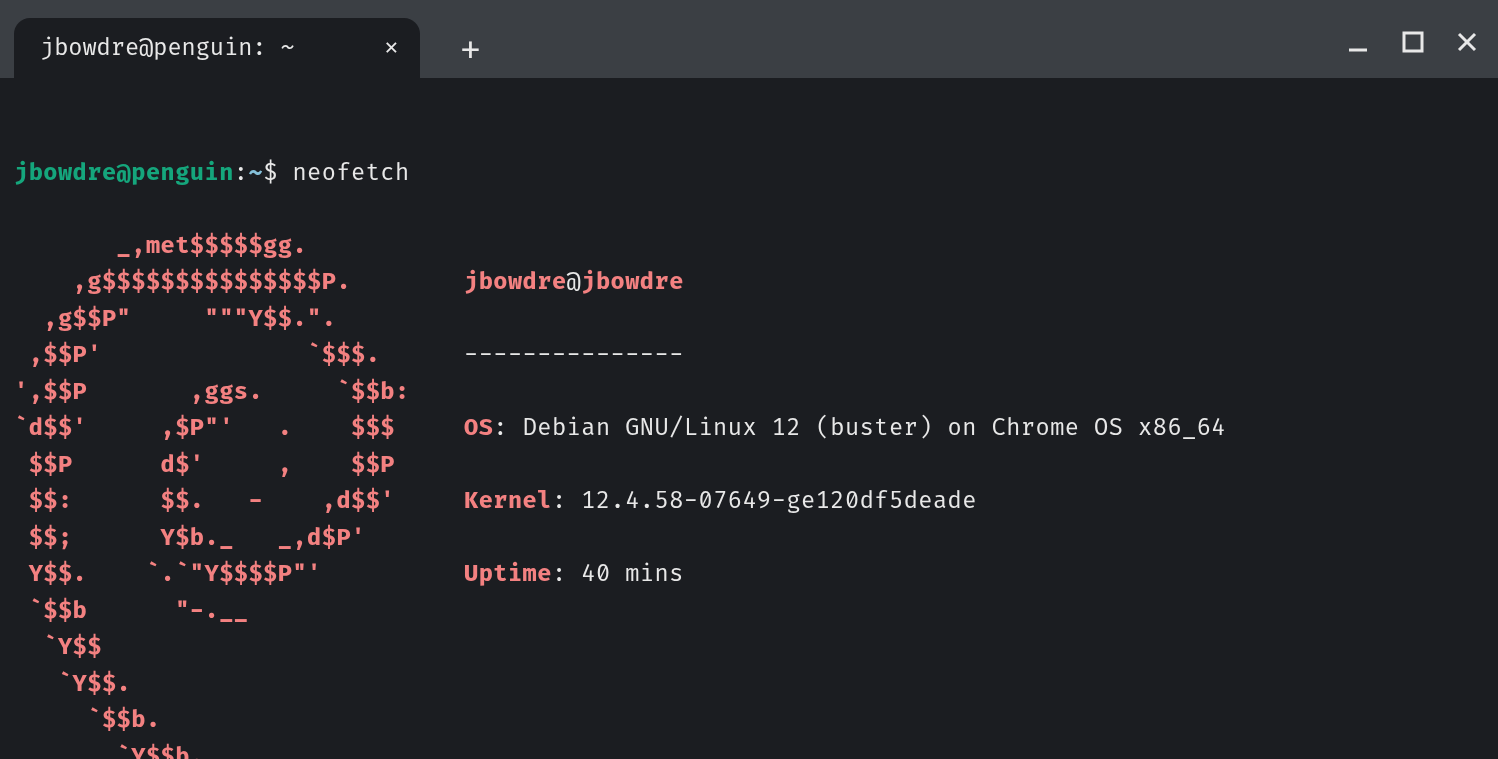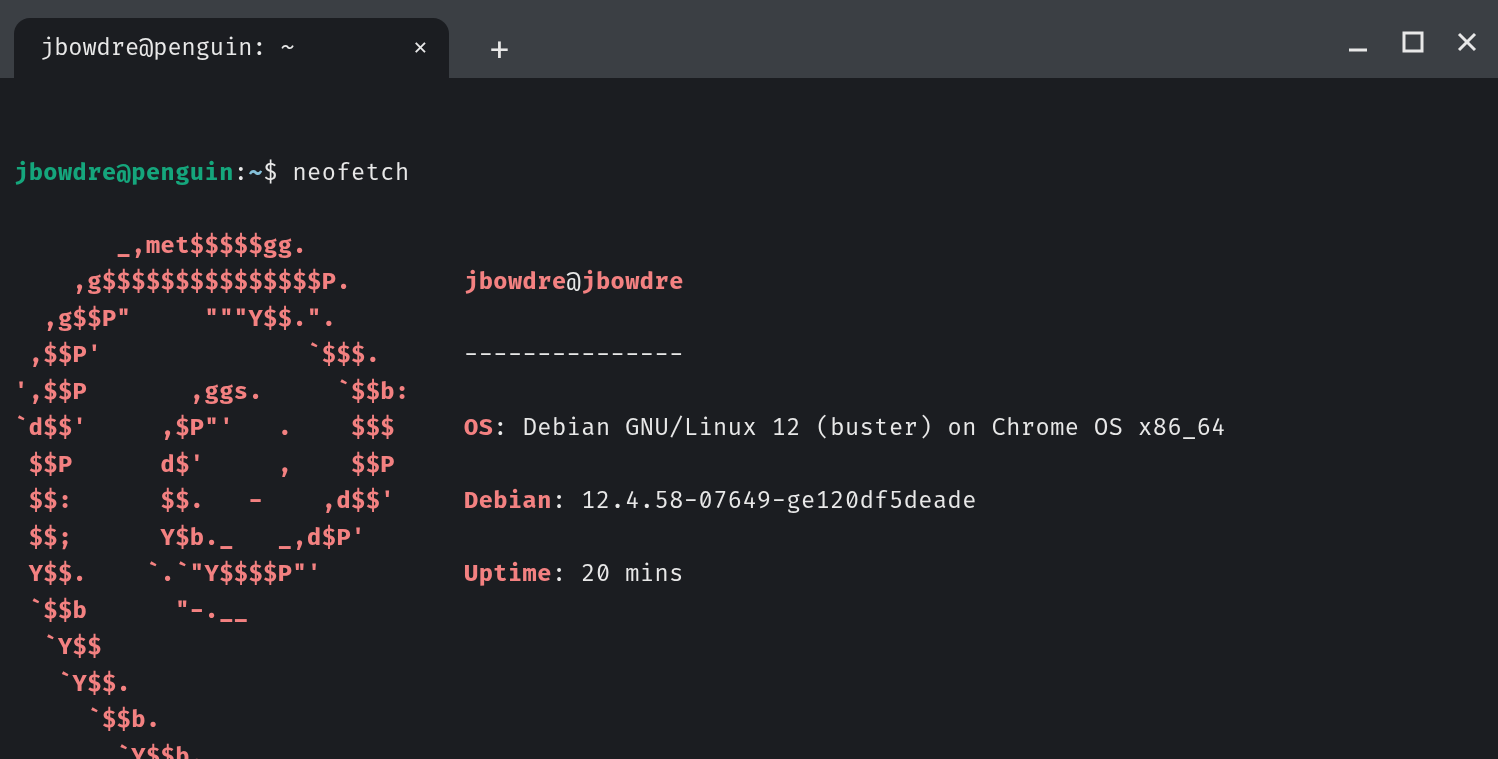--- a/index.html
+++ b/index.html
@@ -22,21 +22,21 @@
     background: #1b1d21;
     color: #e8e8e8;
     height: 60px;
     margin-left: 14px;
     border-top-left-radius: 16px;
     border-top-right-radius: 16px;
     display: flex;
     align-items: center;
     padding: 0 22px 0 26px;
     font-size: 23px;
-    gap: 109px;
+    gap: 80px;
     position: relative;
   }
   .tab .close {
     font-size: 22px;
     color: #e8e8e8;
     cursor: pointer;
     font-weight: bold;
     line-height: 1;
     margin-left: 10px;
   }
@@ -138,22 +138,22 @@
   `Y$$
    `Y$$.
      `$$b.
        `Y$$b.
           `"Y$b._
               `""</span></div>
 <div class="info-col">
 <div class="info-line"><span class="salmon">jbowdre</span><span class="white">@</span><span class="salmon">jbowdre</span></div>
 <div class="info-line white">---------------</div>
 <div class="info-line"><span class="salmon">OS</span><span class="white">: </span><span class="white">Debian GNU/Linux 12 (buster) on Chrome OS x86_64</span></div>
-<div class="info-line"><span class="salmon">Debian</span><span class="white">: </span><span class="white">12.4.58-07649-ge120df5deade</span></div>
-<div class="info-line"><span class="salmon">Uptime</span><span class="white">: </span><span class="white">20 mins</span></div>
+<div class="info-line"><span class="salmon">Kernel</span><span class="white">: </span><span class="white">12.4.58-07649-ge120df5deade</span></div>
+<div class="info-line"><span class="salmon">Uptime</span><span class="white">: </span><span class="white">40 mins</span></div>
 
 
 
 
 
 
 
 
 </div>
 </div>

